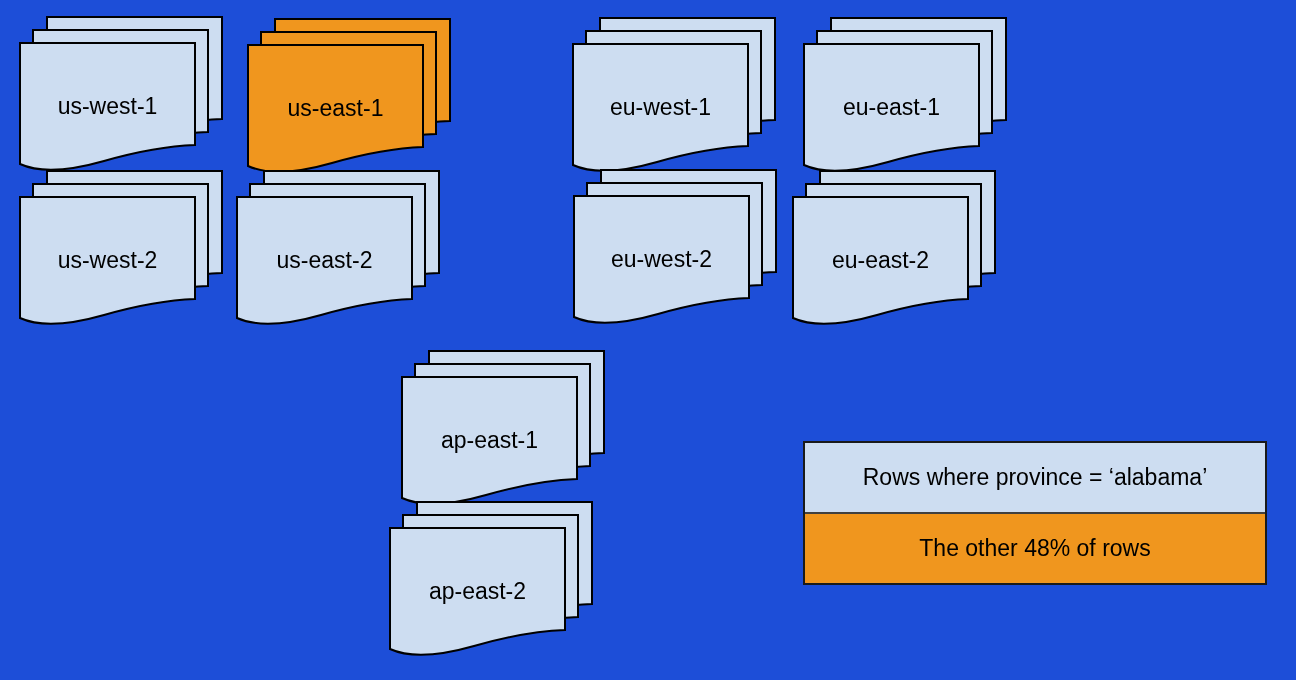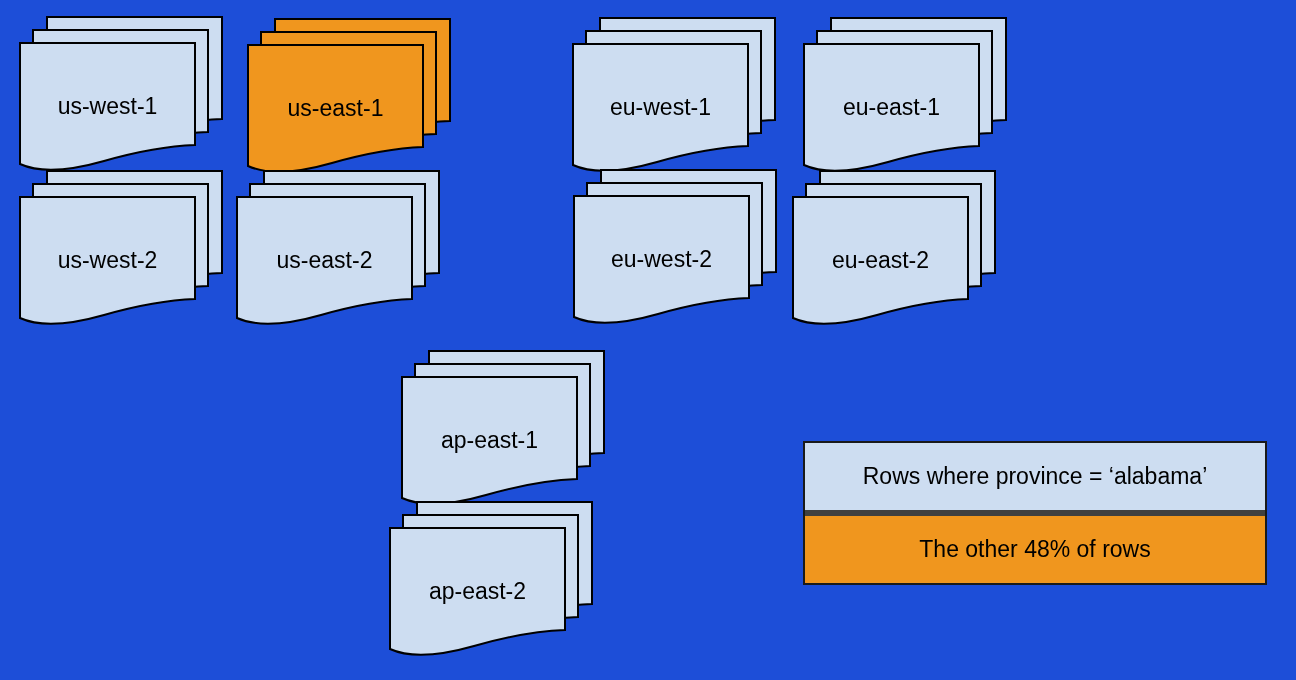--- a/index.html
+++ b/index.html
@@ -35,21 +35,21 @@
   .legend-row {
     flex: 1;
     display: flex;
     align-items: center;
     justify-content: center;
     font-size: 23px;
     color: #000000;
     box-sizing: border-box;
   }
   .legend-row:first-child {
-    border-bottom: 6px solid #404040;
+    border-bottom: 2px solid #404040;
   }
 </style>
 </head>
 <body>
 
 <div id="stage" style="background: #1d4ed8;">
   <svg width="1296" height="680" viewBox="0 0 1296 680">
       <g transform="translate(20,43)">
         <path d="M0 0 H175 V102 C146 103 112 110 84 118 C56 126 22 131 0 121 Z" transform="translate(27,-26)" fill="#cdddf1" stroke="#000000" stroke-width="2"></path>
         <path d="M0 0 H175 V102 C146 103 112 110 84 118 C56 126 22 131 0 121 Z" transform="translate(13,-13)" fill="#cdddf1" stroke="#000000" stroke-width="2"></path>

